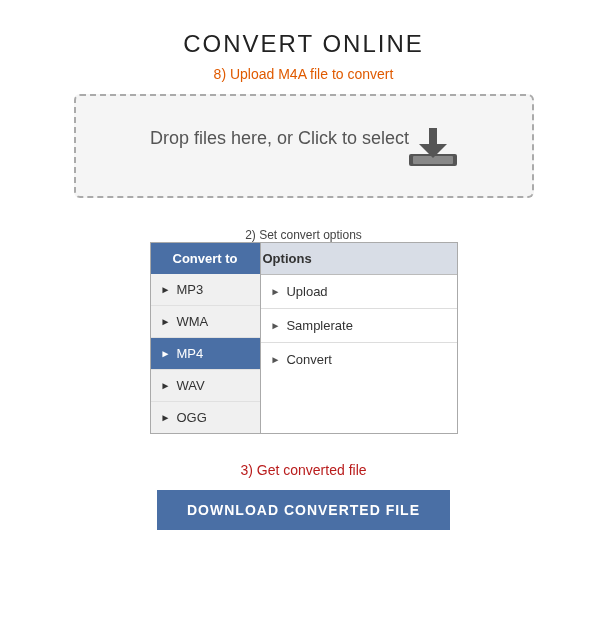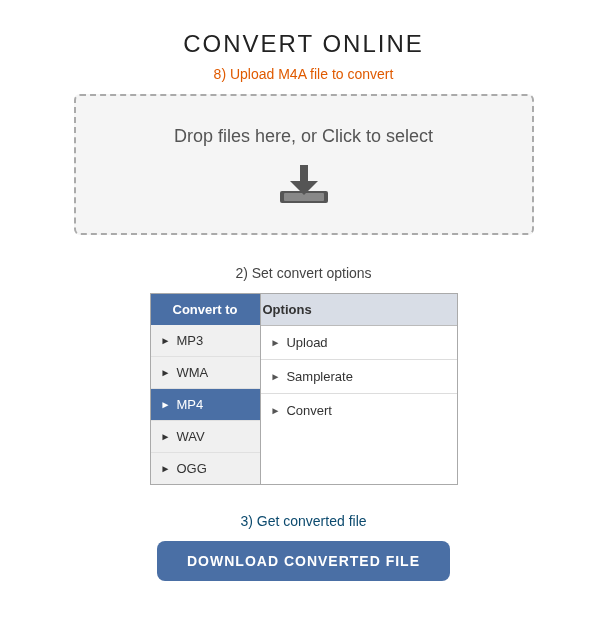--- a/index.html
+++ b/index.html
@@ -29,43 +29,42 @@
       color: #e05a00;
       margin-bottom: 12px;
     }
 
     .dropzone {
       width: 460px;
       border: 2px dashed #aaa;
       border-radius: 6px;
       background: #f5f5f5;
       display: flex;
-      flex-direction: column;
+      flex-direction: row;
       align-items: center;
       justify-content: center;
       padding: 30px 20px;
       cursor: pointer;
       margin-bottom: 30px;
     }
 
     .dropzone-text {
       font-size: 18px;
       color: #555;
       margin-bottom: 16px;
     }
 
     .download-icon {
       width: 48px;
       height: 40px;
     }
 
     .step2-label {
-      font-size: 14px;
+      font-size: 12px;
       color: #444;
-      margin-bottom: 12px;
     }
 
     .convert-options {
       display: flex;
       flex-direction: row;
       width: 308px;
       border: 1px solid #aaa;
     }
 
     .convert-to-panel {
@@ -141,34 +140,34 @@
     }
 
     .option-row .arrow {
       margin-right: 6px;
       font-size: 10px;
       color: #555;
     }
 
     .step3-label {
       font-size: 14px;
-      color: #0c4a6e;
+      color: #b91c1c;
       margin-top: 28px;
       margin-bottom: 12px;
     }
 
     .download-btn {
       background: #4a6fa5;
       color: #fff;
       border: none;
       padding: 12px 30px;
       font-size: 14px;
       font-weight: bold;
       letter-spacing: 1px;
-      border-radius: 8px;
+      border-radius: 0;
       cursor: pointer;
     }
   </style>
 </head>
 <body>
 
 <h1 class="page-title">CONVERT ONLINE</h1>
 
 <p class="step-label">8) Upload M4A file to convert</p>
 

